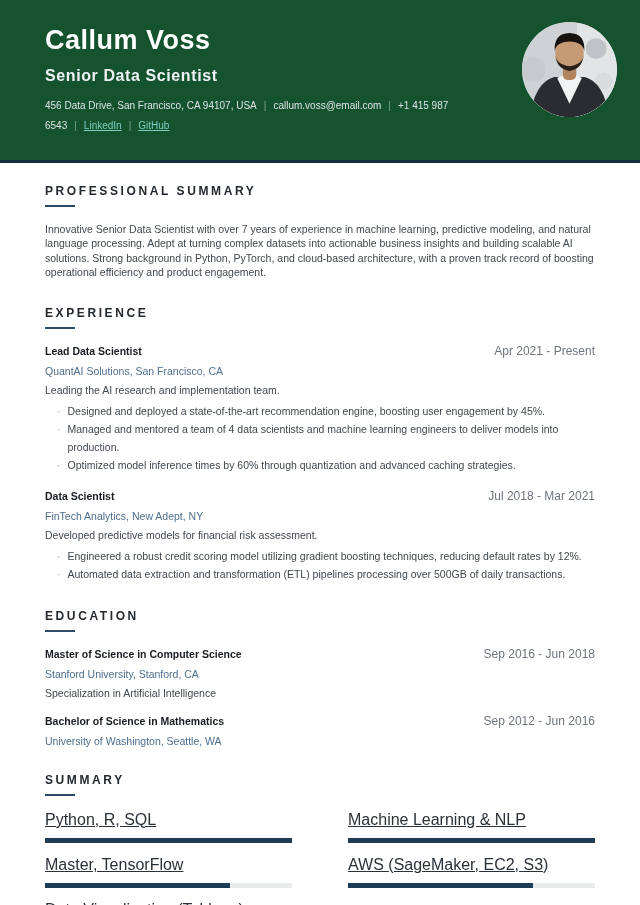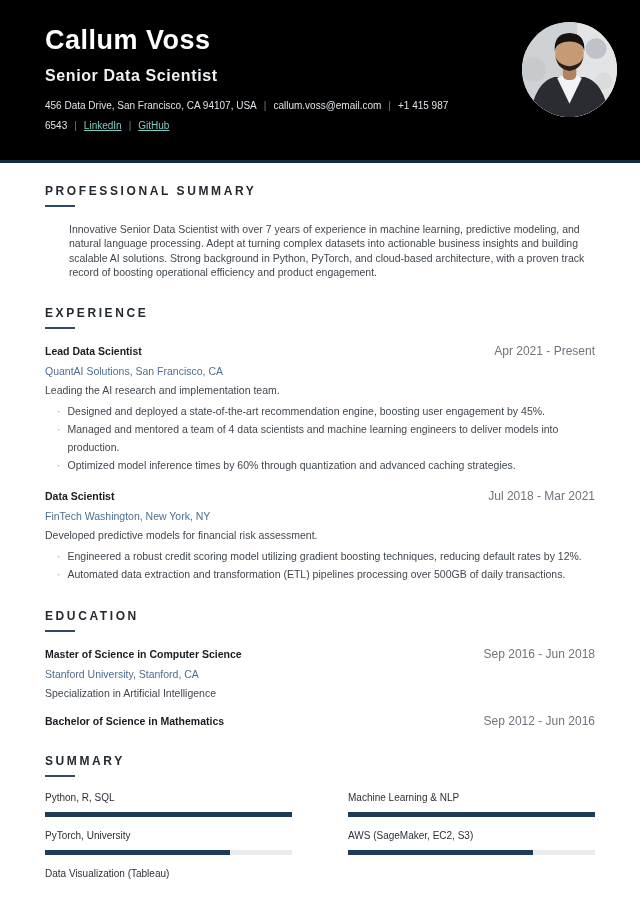--- a/index.html
+++ b/index.html
@@ -5,21 +5,21 @@
   * { margin: 0; padding: 0; box-sizing: border-box; }
   html, body { background: #ffffff; }
   body { font-family: "Liberation Sans", sans-serif; }
   .page {
     width: 640px; height: 905px; background: #ffffff;
     position: relative; overflow: hidden;
   }
 
   
   .header {
-    background: #000000;
+    background: #14532d;
     border-bottom: 3px solid #152b3f;
     padding: 26px 45px 24px 45px;
     position: relative;
     min-height: 134px;
   }
   .name {
     color: #ffffff; font-size: 27px; font-weight: 700;
     letter-spacing: 0.5px; line-height: 1.1;
   }
   .role {
@@ -43,21 +43,21 @@
   .content { padding: 21px 45px 0 45px; }
   .section { margin-bottom: 26px; }
   .section-heading {
     color: #24292f; font-size: 12px; font-weight: 700;
     letter-spacing: 2.6px;
   }
   .heading-rule {
     width: 30px; height: 2px; background: #2d4a68;
     margin: 7px 0 15px 0;
   }
-  .body-text { color: #40474e; font-size: 10.5px; line-height: 14.5px; margin-left: 24px; }
+  .body-text { color: #40474e; font-size: 10.5px; line-height: 14.5px; }
 
   
   .entry { margin-bottom: 15px; }
   .entry-head {
     display: flex; justify-content: space-between; align-items: baseline;
   }
   .entry-title { color: #191d22; font-size: 10.5px; font-weight: 700; }
   .entry-dates { color: #6e757c; font-size: 12px; white-space: nowrap; }
   .entry-org { color: #4e6e8e; font-size: 10.5px; margin-top: 7px; }
   .entry-desc { color: #40474e; font-size: 10.5px; margin-top: 7px; }
@@ -66,21 +66,21 @@
     display: flex; color: #40474e; font-size: 10.5px;
     line-height: 18px; padding-left: 12px;
   }
   .bullet .dot { color: #9aa0a5; margin-right: 7px; font-size: 10.5px; }
 
   
   .skills-grid {
     display: grid; grid-template-columns: 1fr 1fr;
     column-gap: 56px; row-gap: 13px; margin-top: 2px;
   }
-  .skill-label { color: #2b3138; font-size: 10px; }
+  .skill-label { color: #2b3138; font-size: 16px; text-decoration: underline; }
   .skill-track {
     margin-top: 9px; height: 5px; background: #e9ebed;
     width: 100%; position: relative;
   }
   .skill-fill { height: 5px; background: #1f3c57; }
 </style>
 </head>
 <body>
 
 <div class="page">
@@ -148,21 +148,21 @@
               <span>Optimized model inference times by 60% through quantization and advanced caching strategies.</span>
             </div>
         </div>
       </div>
 
       <div class="entry" style="margin-bottom:0">
         <div class="entry-head">
           <span class="entry-title">Data Scientist</span>
           <span class="entry-dates">Jul 2018 - Mar 2021</span>
         </div>
-        <div class="entry-org">FinTech Washington, New York, NY</div>
+        <div class="entry-org">FinTech Analytics, New Adept, NY</div>
         <div class="entry-desc">Developed predictive models for financial risk assessment.</div>
         <div class="bullets">
           <div class="bullet">
               <span class="dot">·</span>
               <span>Engineered a robust credit scoring model utilizing gradient boosting techniques, reducing default rates by 12%.</span>
             </div>
           <div class="bullet">
               <span class="dot">·</span>
               <span>Automated data extraction and transformation (ETL) pipelines processing over 500GB of daily transactions.</span>
             </div>
@@ -181,41 +181,42 @@
         </div>
         <div class="entry-org">Stanford University, Stanford, CA</div>
         <div class="entry-desc">Specialization in Artificial Intelligence</div>
       </div>
 
       <div class="entry" style="margin-bottom:16px">
         <div class="entry-head">
           <span class="entry-title">Bachelor of Science in Mathematics</span>
           <span class="entry-dates">Sep 2012 - Jun 2016</span>
         </div>
+        <div class="entry-org">University of Washington, Seattle, WA</div>
       </div>
     </section>
 
     <section class="section">
       <h2 class="section-heading">SUMMARY</h2>
       <div class="heading-rule"></div>
       <div class="skills-grid">
         <div>
           <div class="skill-label">Python, R, SQL</div>
           <div class="skill-track">
               <div class="skill-fill" style="width: 100%;"></div>
             </div>
         </div>
         <div>
           <div class="skill-label">Machine Learning &amp; NLP</div>
           <div class="skill-track">
               <div class="skill-fill" style="width: 100%;"></div>
             </div>
         </div>
         <div>
-          <div class="skill-label">PyTorch, University</div>
+          <div class="skill-label">Master, TensorFlow</div>
           <div class="skill-track">
               <div class="skill-fill" style="width: 75%;"></div>
             </div>
         </div>
         <div>
           <div class="skill-label">AWS (SageMaker, EC2, S3)</div>
           <div class="skill-track">
               <div class="skill-fill" style="width: 75%;"></div>
             </div>
         </div>

